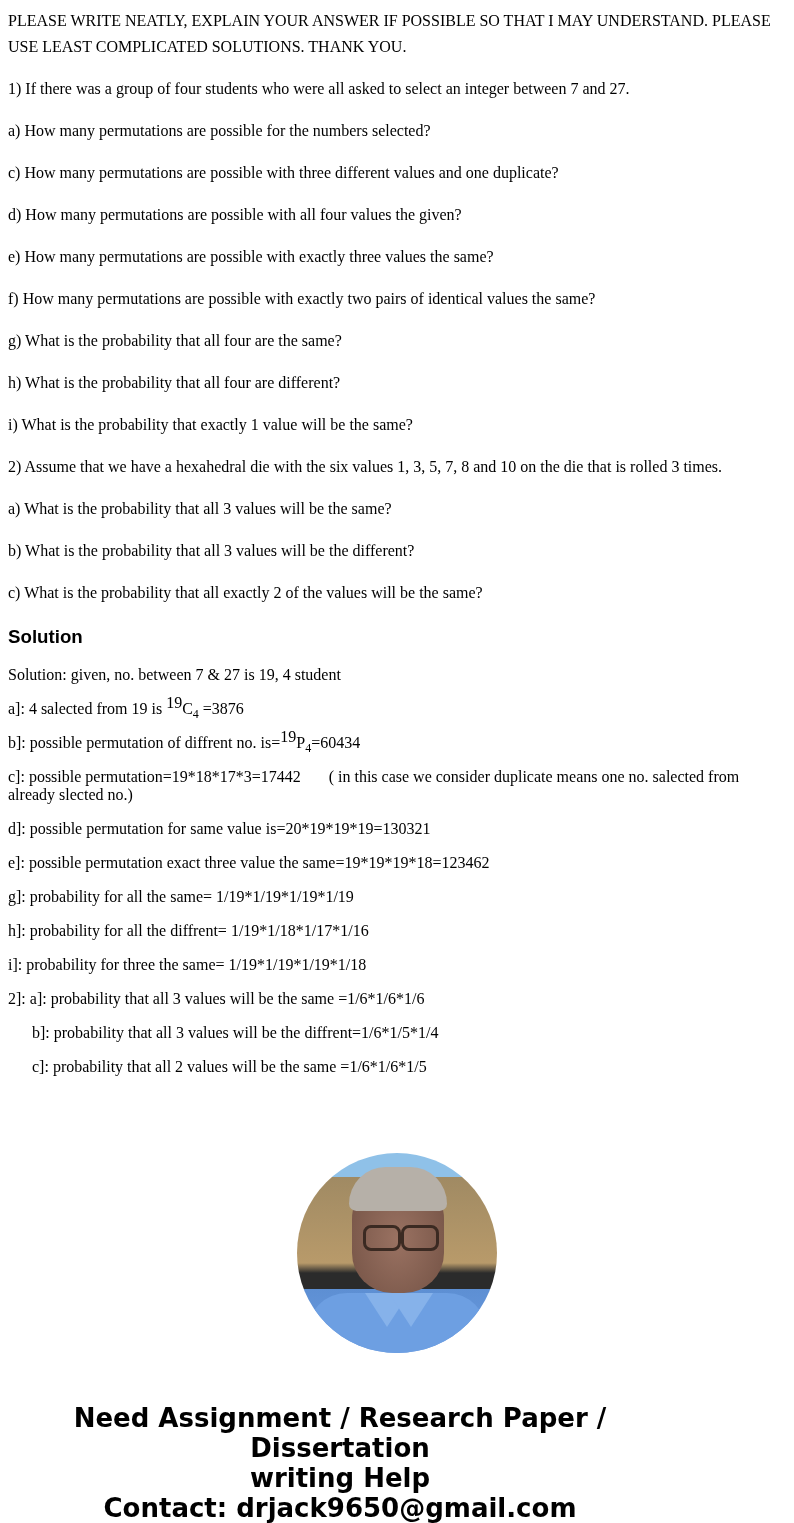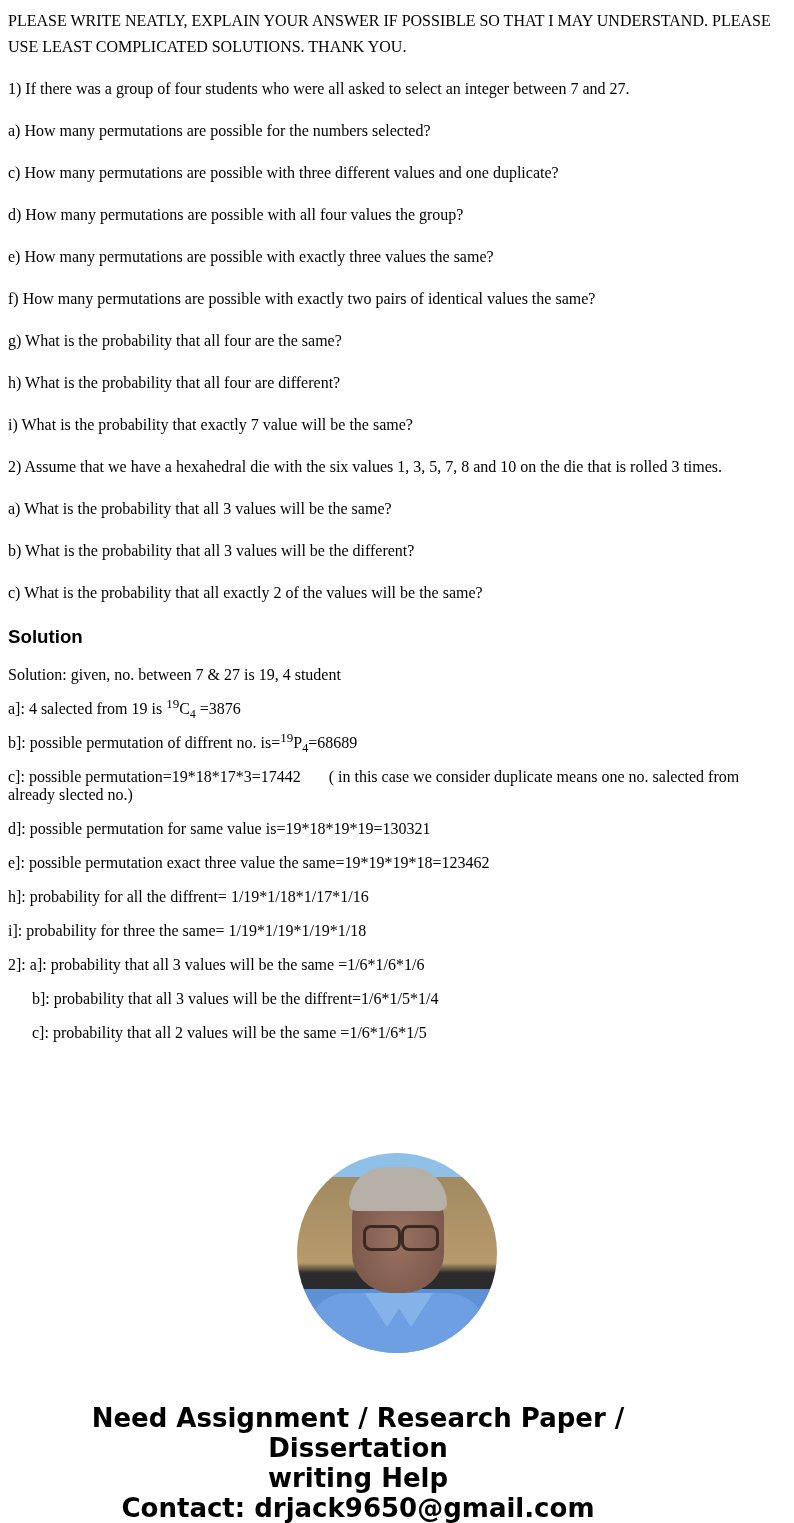--- a/index.html
+++ b/index.html
@@ -14,21 +14,21 @@
   .content { padding: 8px 8px 0 8px; }
   p { margin: 0 0 16px 0; line-height: 26px; }
   h2.solution-heading {
     font-family: Liberation Sans, sans-serif;
     font-size: 18.7px;
     font-weight: bold;
     margin: 20px 0 18px 0;
     line-height: 22px;
   }
   .answer { margin-bottom: 16px; line-height: 18px; }
-  .answer sup { font-size: 13px; vertical-align: 6px; line-height: 0; }
+  .answer sup { font-size: 16px; vertical-align: 6px; line-height: 0; }
   .answer sub { font-size: 12px; vertical-align: -4px; line-height: 0; }
   .indent { padding-left: 24px; }
   .gap { display: inline-block; width: 28px; }
   .avatar-wrap {
     position: absolute;
     left: 297px;
     top: 1153px;
     width: 200px;
     height: 200px;
   }
@@ -59,59 +59,60 @@
   }
   .avatar .collar-l, .avatar .collar-r {
     position: absolute; top: 140px; width: 0; height: 0;
     border-left: 22px solid transparent; border-right: 22px solid transparent;
     border-top: 34px solid #86b2ea;
   }
   .avatar .collar-l { left: 68px; }
   .avatar .collar-r { left: 92px; }
   .promo {
     position: absolute;
-    left: 18px; top: 1403px; width: 680px;
+    left: 0; top: 1403px; width: 680px;
     text-align: center;
     font-family: "DejaVu Sans", sans-serif;
     font-weight: bold;
     font-size: 26px;
     line-height: 30px;
     color: #000;
   }
   .promo div { margin: 0; }
 </style>
 </head>
 <body>
 
 <div class="content">
   <section>
     <p>PLEASE WRITE NEATLY, EXPLAIN YOUR ANSWER IF POSSIBLE SO THAT I MAY UNDERSTAND. PLEASE USE LEAST COMPLICATED SOLUTIONS. THANK YOU.</p>
     <p>1) If there was a group of four students who were all asked to select an integer between 7 and 27.</p>
     <p>a) How many permutations are possible for the numbers selected?</p>
     <p>c) How many permutations are possible with three different values and one duplicate?</p>
-    <p>d) How many permutations are possible with all four values the group?</p>
+    <p>d) How many permutations are possible with all four values the given?</p>
     <p>e) How many permutations are possible with exactly three values the same?</p>
     <p>f) How many permutations are possible with exactly two pairs of identical values the same?</p>
     <p>g) What is the probability that all four are the same?</p>
     <p>h) What is the probability that all four are different?</p>
-    <p>i) What is the probability that exactly 7 value will be the same?</p>
+    <p>i) What is the probability that exactly 1 value will be the same?</p>
     <p>2) Assume that we have a hexahedral die with the six values 1, 3, 5, 7, 8 and 10 on the die that is rolled 3 times.</p>
     <p>a) What is the probability that all 3 values will be the same?</p>
     <p>b) What is the probability that all 3 values will be the different?</p>
     <p>c) What is the probability that all exactly 2 of the values will be the same?</p>
   </section>
 
   <section>
     <h2 class="solution-heading">Solution</h2>
     <div class="answer">Solution: given, no. between 7 &amp; 27 is 19, 4 student</div>
     <div class="answer"><span>a]: 4 salected from 19 is </span><sup>19</sup><span>C</span><sub>4</sub><span> =3876</span></div>
-    <div class="answer"><span>b]: possible permutation of diffrent no. is=</span><sup>19</sup><span>P</span><sub>4</sub><span>=68689</span></div>
+    <div class="answer"><span>b]: possible permutation of diffrent no. is=</span><sup>19</sup><span>P</span><sub>4</sub><span>=60434</span></div>
     <div class="answer"><span>c]: possible permutation=19*18*17*3=17442</span><span class="gap"></span><span>( in this case we consider duplicate means one no. salected from already slected no.)</span></div>
-    <div class="answer">d]: possible permutation for same value is=19*18*19*19=130321</div>
+    <div class="answer">d]: possible permutation for same value is=20*19*19*19=130321</div>
     <div class="answer">e]: possible permutation exact three value the same=19*19*19*18=123462</div>
+    <div class="answer">g]: probability for all the same= 1/19*1/19*1/19*1/19</div>
     <div class="answer">h]: probability for all the diffrent= 1/19*1/18*1/17*1/16</div>
     <div class="answer">i]: probability for three the same= 1/19*1/19*1/19*1/18</div>
     <div class="answer">2]: a]: probability that all 3 values will be the same =1/6*1/6*1/6</div>
     <div class="answer indent">b]: probability that all 3 values will be the diffrent=1/6*1/5*1/4</div>
     <div class="answer indent">c]: probability that all 2 values will be the same =1/6*1/6*1/5</div>
   </section>
 </div>
 
 <div class="avatar-wrap">
   <div class="avatar" title="Tutor profile photo">

